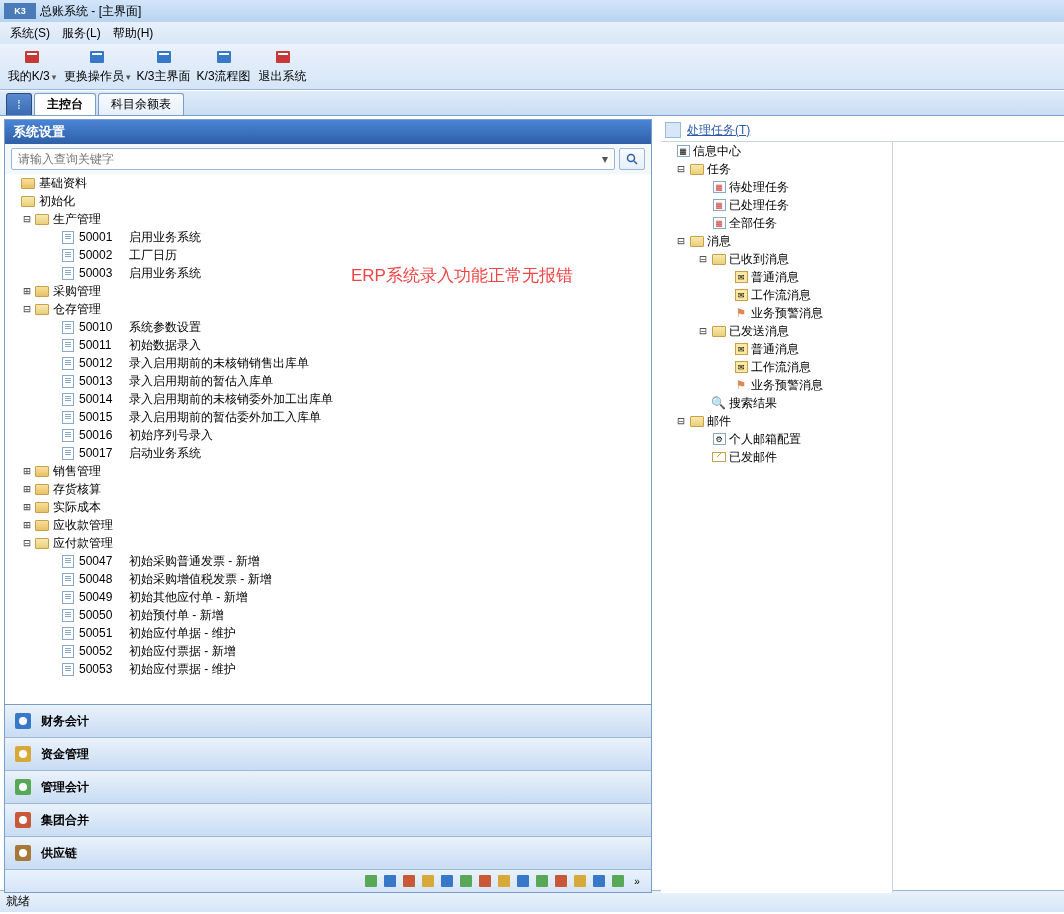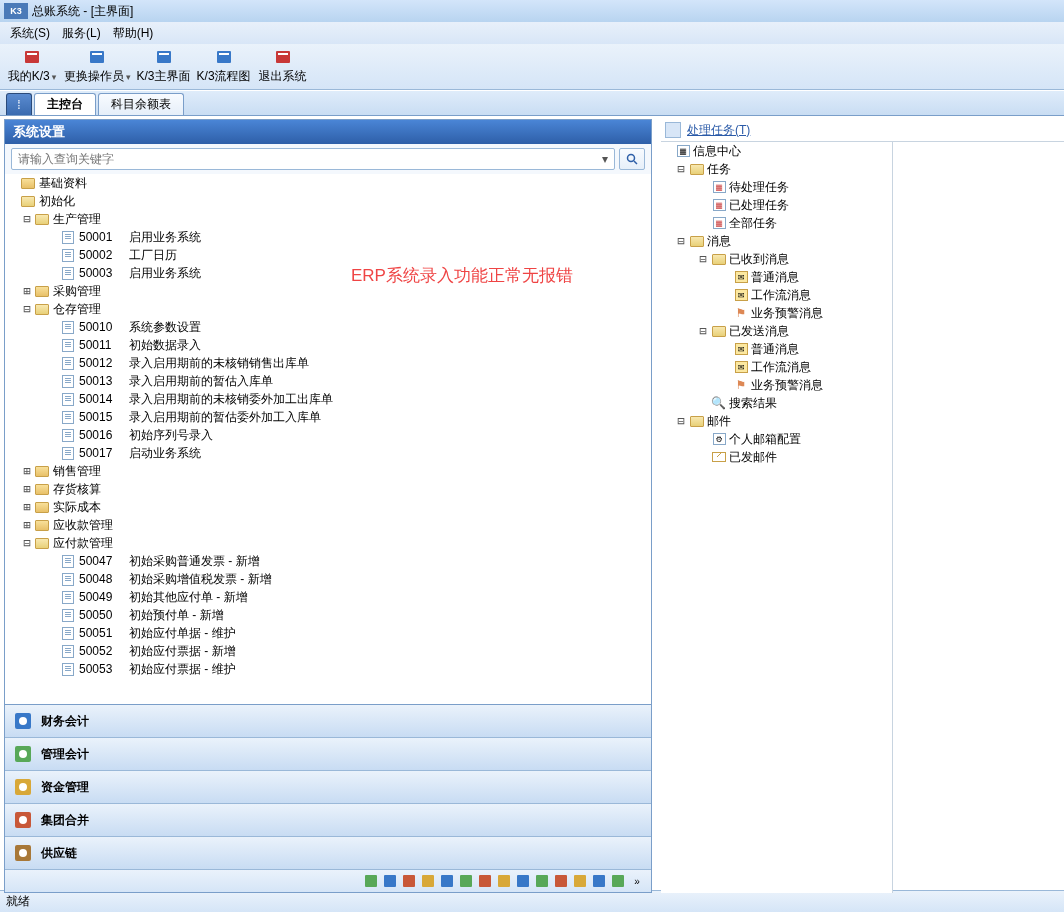--- a/index.html
+++ b/index.html
@@ -1,18 +1,18 @@
 <!DOCTYPE html>
 <html><head>
 <meta charset="utf-8">
 <style>
 * { margin: 0; padding: 0; box-sizing: border-box; font-family: "Microsoft YaHei", SimSun, Arial, sans-serif; font-size: 12px; }
 html, body { width: 1064px; height: 914px; overflow: hidden; background: #fff; }
 .titlebar { height: 22px; background: linear-gradient(#d3e5fa, #b8d4f0); display: flex; align-items: center; padding-left: 4px; color: #000; }
-.titlebar .ico { width: 24px; height: 16px; background: #4a7ab8; color: #fff; font-size: 9px; font-weight: bold; display: inline-flex; align-items: center; justify-content: center; margin-right: 4px; }
+.titlebar .ico { width: 32px; height: 16px; background: #4a7ab8; color: #fff; font-size: 9px; font-weight: bold; display: inline-flex; align-items: center; justify-content: center; margin-right: 4px; }
 .menubar { height: 22px; background: linear-gradient(#e8f0fa, #d8e6f7); display: flex; align-items: center; padding-left: 6px; gap: 4px; }
 .menubar span { padding: 2px 4px; cursor: default; }
 .toolbar { height: 46px; background: linear-gradient(#eaf2fb, #d5e5f7); display: flex; align-items: center; padding-left: 6px; gap: 6px; border-bottom: 1px solid #9ab8d8; }
 .tbtn { display: flex; flex-direction: column; align-items: center; justify-content: center; min-width: 52px; height: 42px; cursor: default; }
 .tbtn .ic { width: 20px; height: 18px; margin-bottom: 2px; display: flex; align-items: center; justify-content: center; }
 .tbtn .lbl { font-size: 12px; white-space: nowrap; }
 .arrowdn::after { content: "▾"; font-size: 9px; margin-left: 2px; color: #555; }
 .tabbar { height: 26px; background: linear-gradient(#dfecfa, #c9ddf3); border-top: 1px solid #fff; border-bottom: 1px solid #7a9ec9; display: flex; align-items: flex-end; padding-left: 6px; }
 .tabbar .handle { width: 26px; height: 22px; background: linear-gradient(#5a8bd0, #3a6bb0); border: 1px solid #2a4a7a; border-bottom: none; border-radius: 3px 3px 0 0; margin-right: 2px; display: flex; align-items: center; justify-content: center; color: #fff; }
 .tab { height: 22px; padding: 0 12px; display: flex; align-items: center; border: 1px solid #7a9ec9; border-bottom: none; border-radius: 3px 3px 0 0; margin-right: 2px; background: linear-gradient(#f8fbff, #e6eff9); }
@@ -446,34 +446,34 @@
             <svg width="18" height="18">
               <rect x="1" y="1" width="16" height="16" rx="2" fill="#3878c8"></rect>
               <circle cx="9" cy="9" r="4" fill="#fff"></circle>
             </svg>
           </span>
           <span>财务会计</span>
         </div>
         <div class="navbtn">
           <span class="navico">
             <svg width="18" height="18">
+              <rect x="1" y="1" width="16" height="16" rx="2" fill="#d8a838"></rect>
+              <circle cx="9" cy="9" r="4" fill="#fff"></circle>
+            </svg>
+          </span>
+          <span>资金管理</span>
+        </div>
+        <div class="navbtn">
+          <span class="navico">
+            <svg width="18" height="18">
               <rect x="1" y="1" width="16" height="16" rx="2" fill="#58a858"></rect>
               <circle cx="9" cy="9" r="4" fill="#fff"></circle>
             </svg>
           </span>
           <span>管理会计</span>
-        </div>
-        <div class="navbtn">
-          <span class="navico">
-            <svg width="18" height="18">
-              <rect x="1" y="1" width="16" height="16" rx="2" fill="#d8a838"></rect>
-              <circle cx="9" cy="9" r="4" fill="#fff"></circle>
-            </svg>
-          </span>
-          <span>资金管理</span>
         </div>
         <div class="navbtn">
           <span class="navico">
             <svg width="18" height="18">
               <rect x="1" y="1" width="16" height="16" rx="2" fill="#c85838"></rect>
               <circle cx="9" cy="9" r="4" fill="#fff"></circle>
             </svg>
           </span>
           <span>集团合并</span>
         </div>

